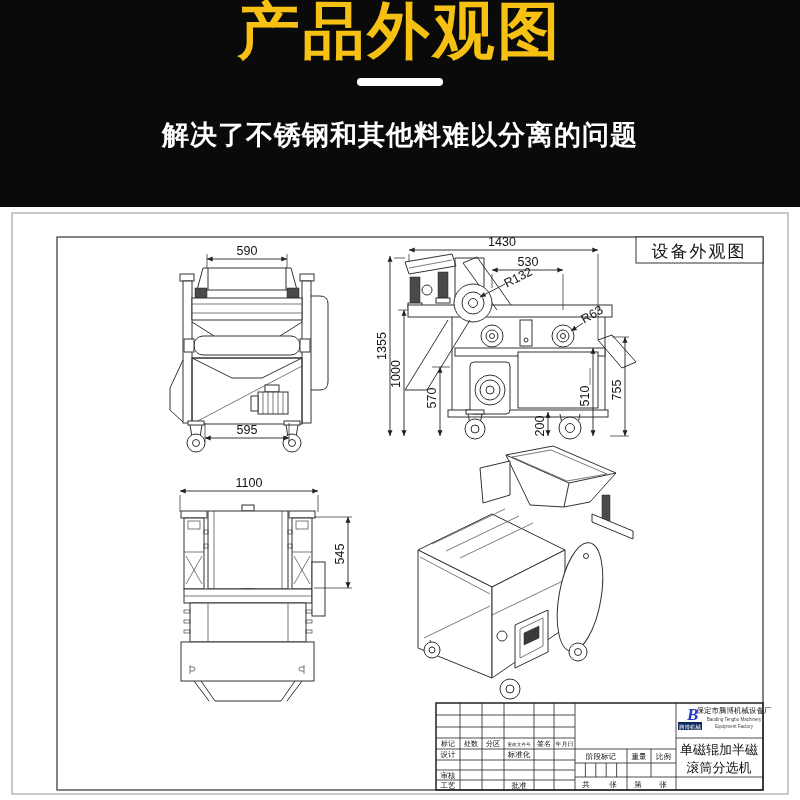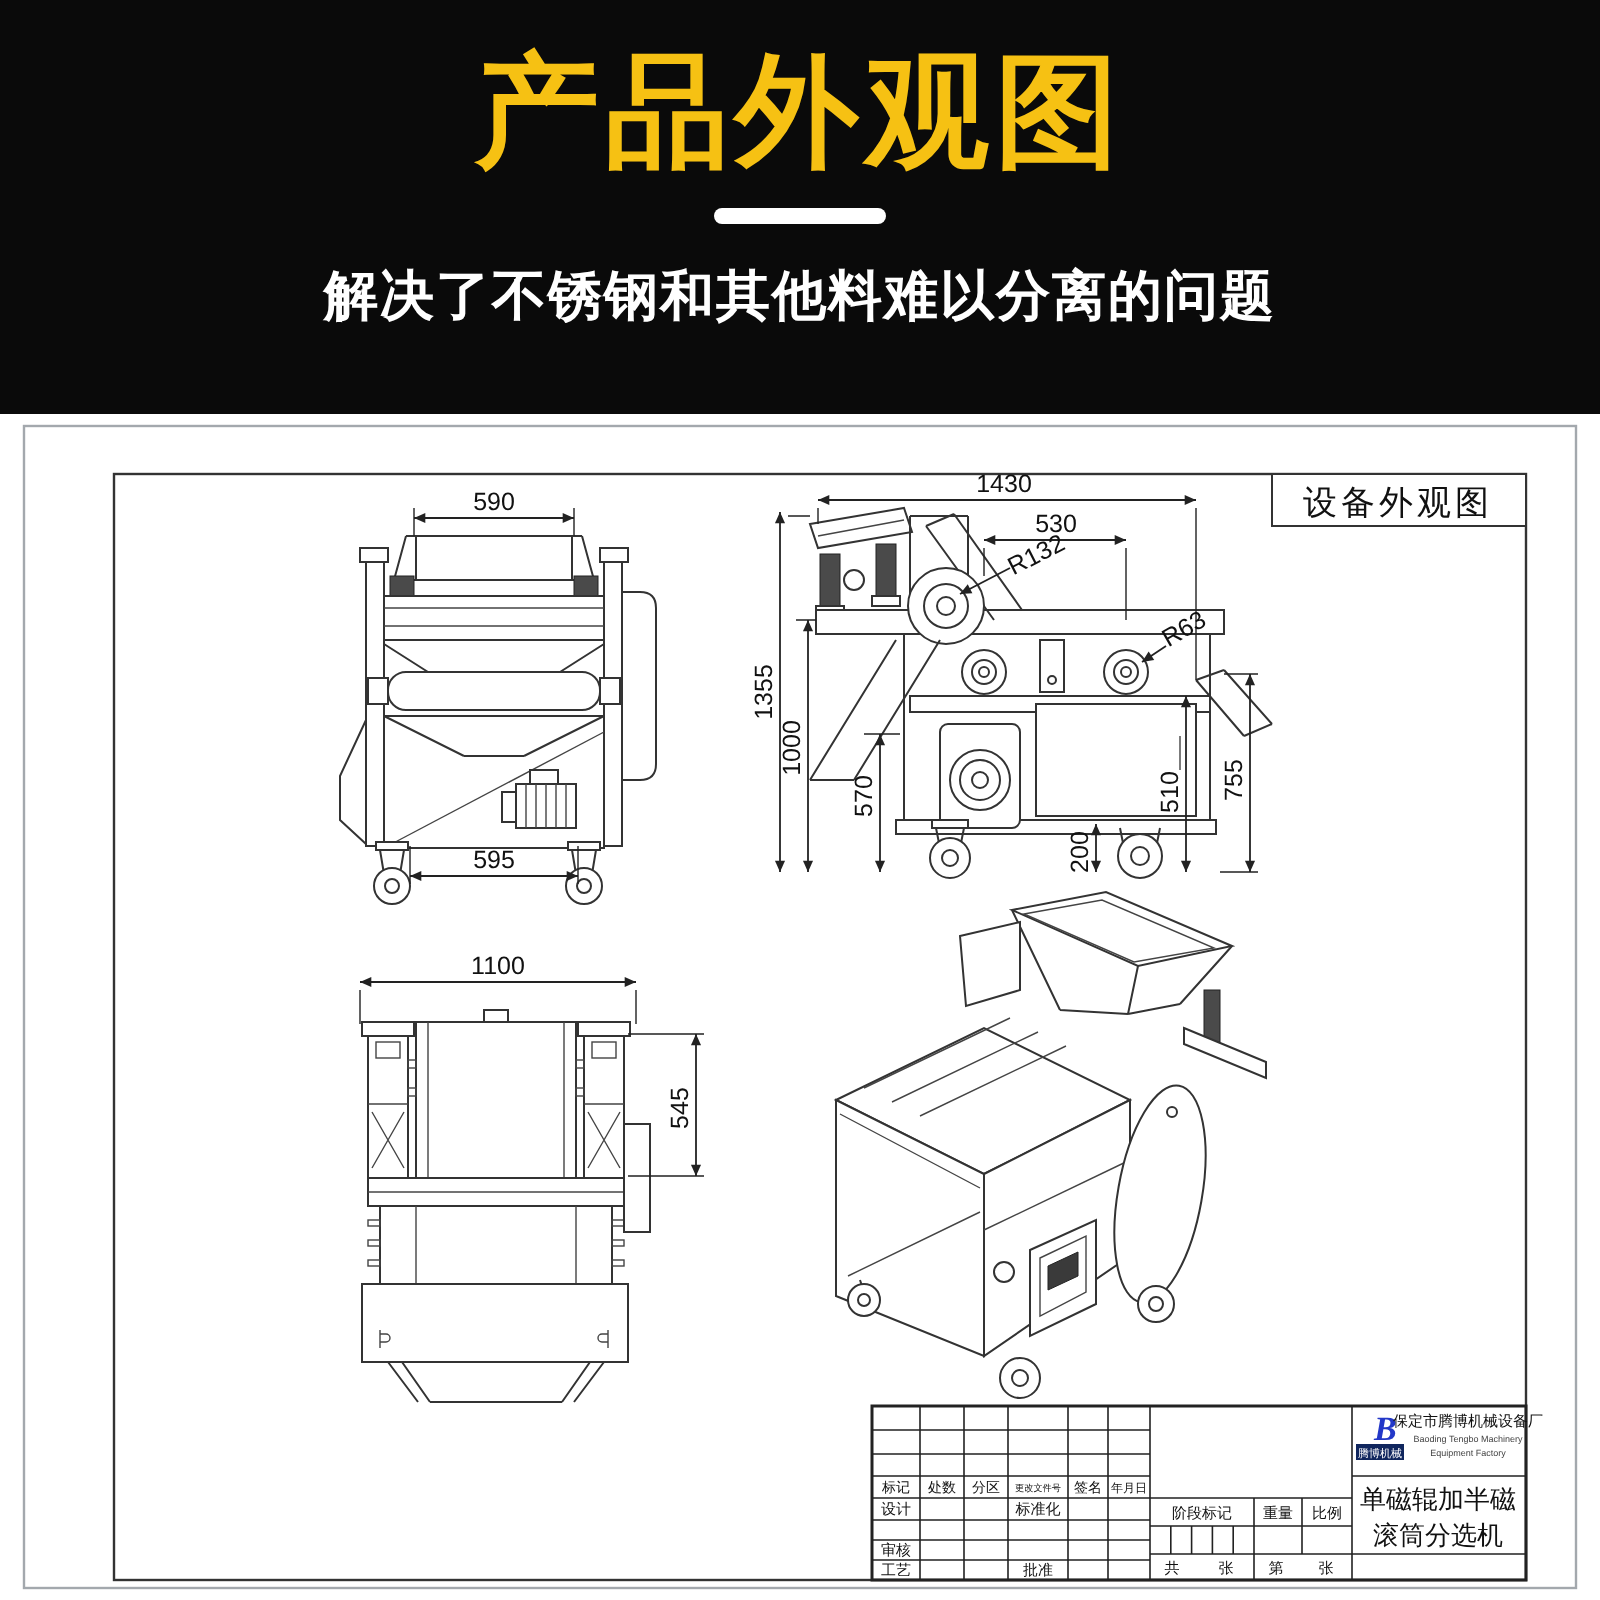--- a/index.html
+++ b/index.html
@@ -1,25 +1,25 @@
 <!DOCTYPE html>
 <html><head>
 <meta charset="utf-8">
 <style>
   html,body{margin:0;padding:0;background:#fff;}
   body{width:800px;height:800px;position:relative;overflow:hidden;
        font-family:"Liberation Sans",sans-serif;}
   
   .hero{position:absolute;left:0;top:0;width:800px;height:207px;background:#0a0a0a;}
-  .hero-title{margin:0;padding-top:26px;text-align:center;color:#F6C113;
+  .hero-title{margin:0;text-align:center;color:#F6C113;
       font-size:62px;font-weight:900;letter-spacing:3px;line-height:1;
       font-family:"Liberation Sans",sans-serif;}
   .hero-divider{width:86px;height:8px;border-radius:4px;background:#ffffff;
       margin:16px auto 0 auto;}
-  .hero-subtitle{margin:0;padding-top:18px;text-align:center;color:#ffffff;
+  .hero-subtitle{margin:13px;padding-top:18px;text-align:center;color:#ffffff;
       font-size:27px;font-weight:700;letter-spacing:1px;}
   
   .panel{position:absolute;left:0;top:207px;width:800px;height:593px;background:#fff;}
   svg{display:block;}
   .ln{fill:none;stroke:#333;stroke-width:1;}
   .lt{fill:none;stroke:#444;stroke-width:.7;}
   .fw{fill:#fff;stroke:#333;stroke-width:1;}
   .fd{fill:#4a4a4a;stroke:#222;stroke-width:.5;}
   .dim{fill:none;stroke:#222;stroke-width:.9;}
   .ext{fill:none;stroke:#222;stroke-width:.7;}

